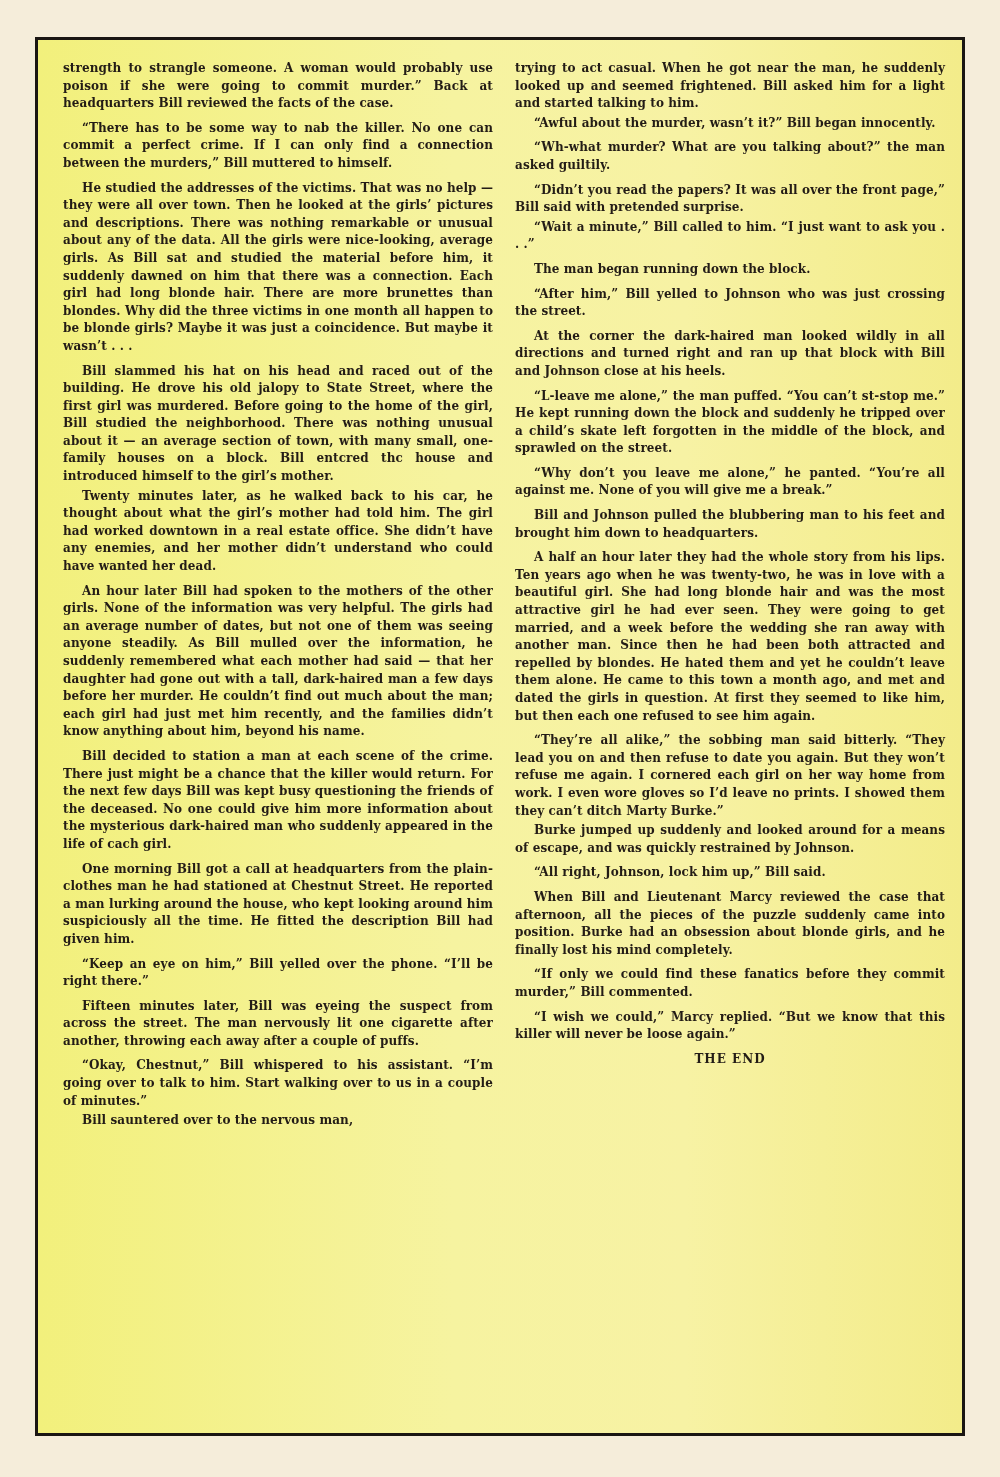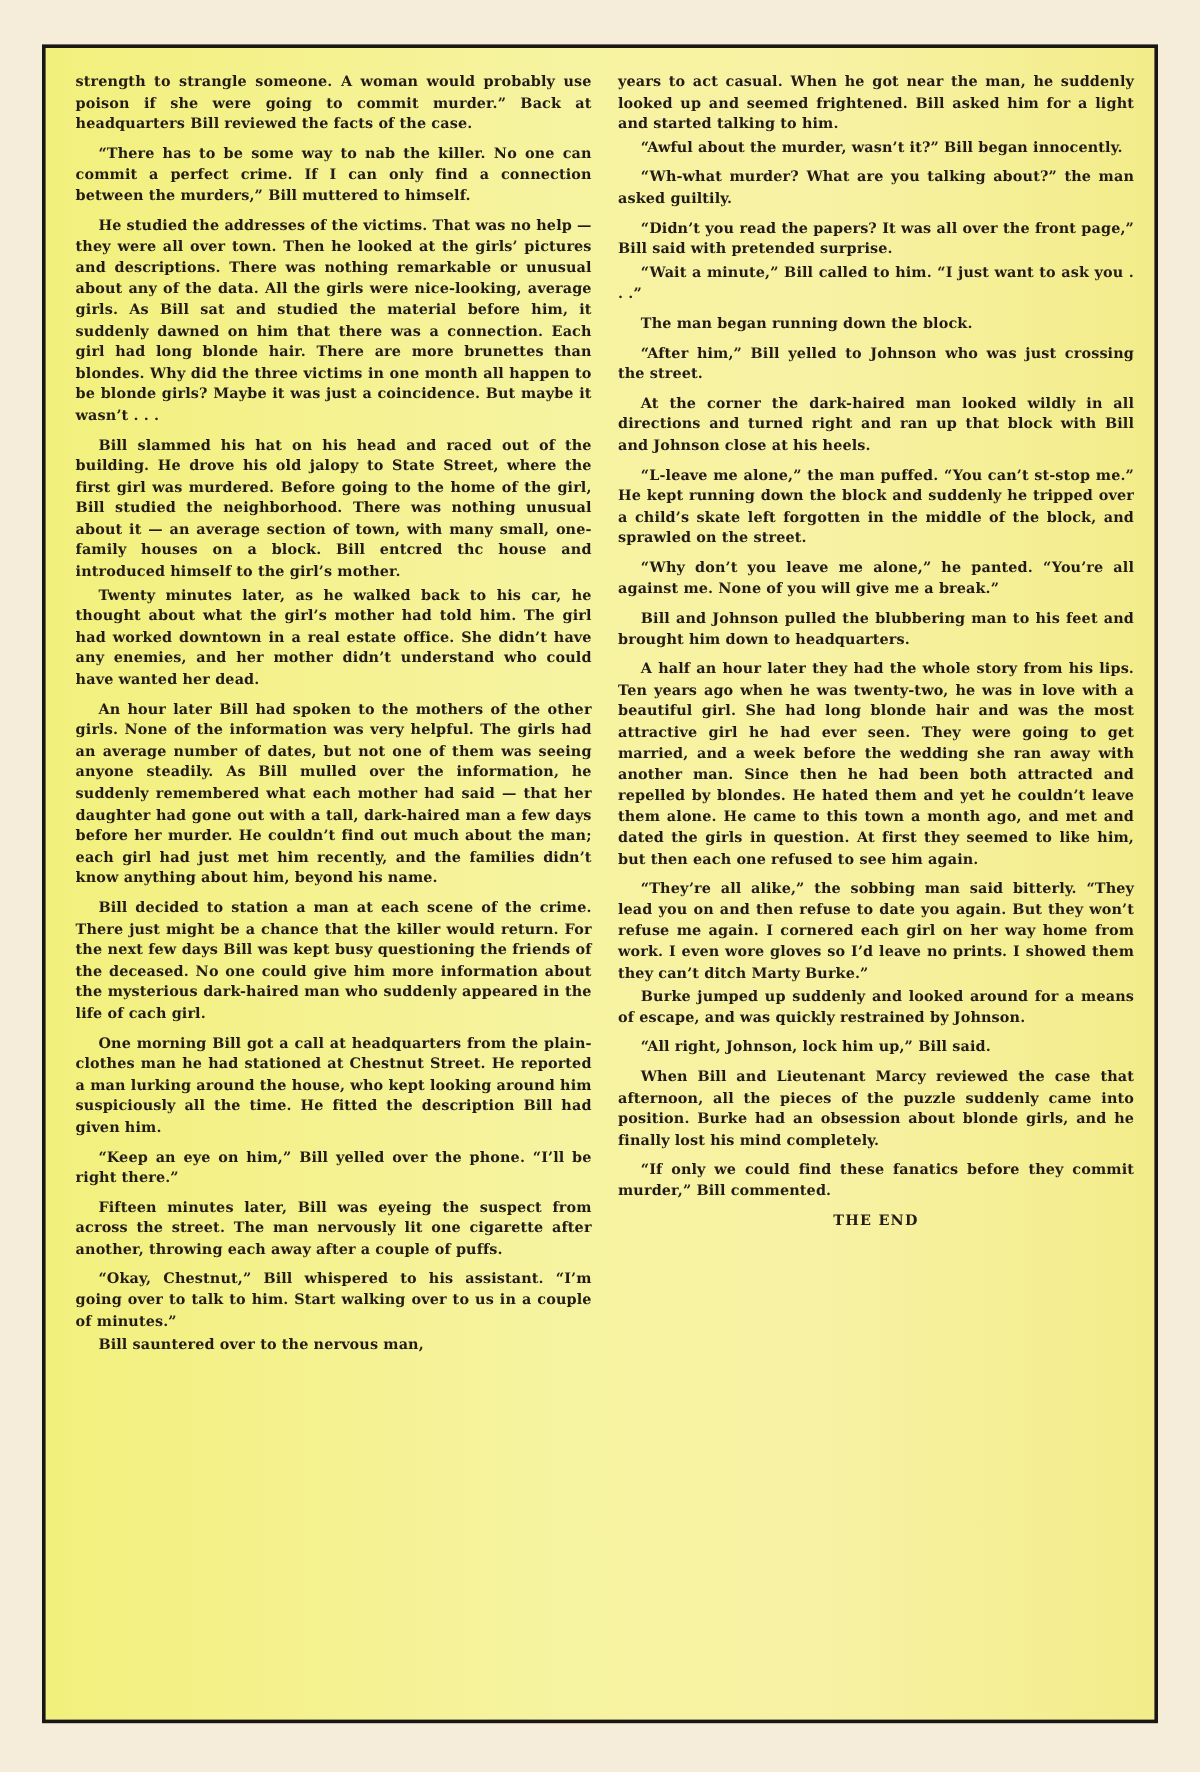--- a/index.html
+++ b/index.html
@@ -59,33 +59,34 @@
     <p>An hour later Bill had spoken to the mothers of the other girls. None of the information was very helpful. The girls had an average number of dates, but not one of them was seeing anyone steadily. As Bill mulled over the information, he suddenly remembered what each mother had said — that her daugh­ter had gone out with a tall, dark-haired man a few days before her murder. He couldn’t find out much about the man; each girl had just met him recently, and the families didn’t know anything about him, beyond his name.</p>
     <p>Bill decided to station a man at each scene of the crime. There just might be a chance that the killer would return. For the next few days Bill was kept busy questioning the friends of the deceased. No one could give him more information about the mysterious dark-haired man who suddenly appeared in the life of cach girl.</p>
     <p>One morning Bill got a call at headquarters from the plain-clothes man he had stationed at Chestnut Street. He reported a man lurk­ing around the house, who kept looking around him suspiciously all the time. He fitted the description Bill had given him.</p>
     <p>“Keep an eye on him,” Bill yelled over the phone. “I’ll be right there.”</p>
     <p>Fifteen minutes later, Bill was eyeing the suspect from across the street. The man ner­vously lit one cigarette after another, throw­ing each away after a couple of puffs.</p>
     <p class="tight">“Okay, Chestnut,” Bill whispered to his as­sistant. “I’m going over to talk to him. Start walking over to us in a couple of minutes.”</p>
     <p>Bill sauntered over to the nervous man,</p>
   </div>
 
   <div class="column col-right">
-    <p class="first tight">years to act casual. When he got near the man, he suddenly looked up and seemed frightened. Bill asked him for a light and started talking to him.</p>
+    <p class="first tight">trying to act casual. When he got near the man, he suddenly looked up and seemed frightened. Bill asked him for a light and started talking to him.</p>
     <p>“Awful about the murder, wasn’t it?” Bill began innocently.</p>
     <p>“Wh-what murder? What are you talking about?” the man asked guiltily.</p>
     <p class="tight">“Didn’t you read the papers? It was all over the front page,” Bill said with pretended surprise.</p>
     <p>“Wait a minute,” Bill called to him. “I just want to ask you . . .”</p>
     <p>The man began running down the block.</p>
     <p>“After him,” Bill yelled to Johnson who was just crossing the street.</p>
     <p>At the corner the dark-haired man looked wildly in all directions and turned right and ran up that block with Bill and Johnson close at his heels.</p>
     <p>“L-leave me alone,” the man puffed. “You can’t st-stop me.” He kept running down the block and suddenly he tripped over a child’s skate left forgotten in the middle of the block, and sprawled on the street.</p>
     <p>“Why don’t you leave me alone,” he panted. “You’re all against me. None of you will give me a break.”</p>
     <p>Bill and Johnson pulled the blubbering man to his feet and brought him down to head­quarters.</p>
     <p>A half an hour later they had the whole story from his lips. Ten years ago when he was twenty-two, he was in love with a beau­tiful girl. She had long blonde hair and was the most attractive girl he had ever seen. They were going to get married, and a week before the wedding she ran away with another man. Since then he had been both attracted and repelled by blondes. He hated them and yet he couldn’t leave them alone. He came to this town a month ago, and met and dated the girls in question. At first they seemed to like him, but then each one refused to see him again.</p>
     <p class="tight">“They’re all alike,” the sobbing man said bitterly. “They lead you on and then refuse to date you again. But they won’t refuse me again. I cornered each girl on her way home from work. I even wore gloves so I’d leave no prints. I showed them they can’t ditch Marty Burke.”</p>
     <p>Burke jumped up suddenly and looked around for a means of escape, and was quickly restrained by Johnson.</p>
     <p>“All right, Johnson, lock him up,” Bill said.</p>
     <p>When Bill and Lieutenant Marcy reviewed the case that afternoon, all the pieces of the puzzle suddenly came into position. Burke had an obsession about blonde girls, and he finally lost his mind completely.</p>
     <p>“If only we could find these fanatics before they commit murder,” Bill commented.</p>
+    <p>“I wish we could,” Marcy replied. “But we know that this killer will never be loose again.”</p>
     <p class="the-end">THE END</p>
   </div>
 
 </div>
 
 </body></html>

